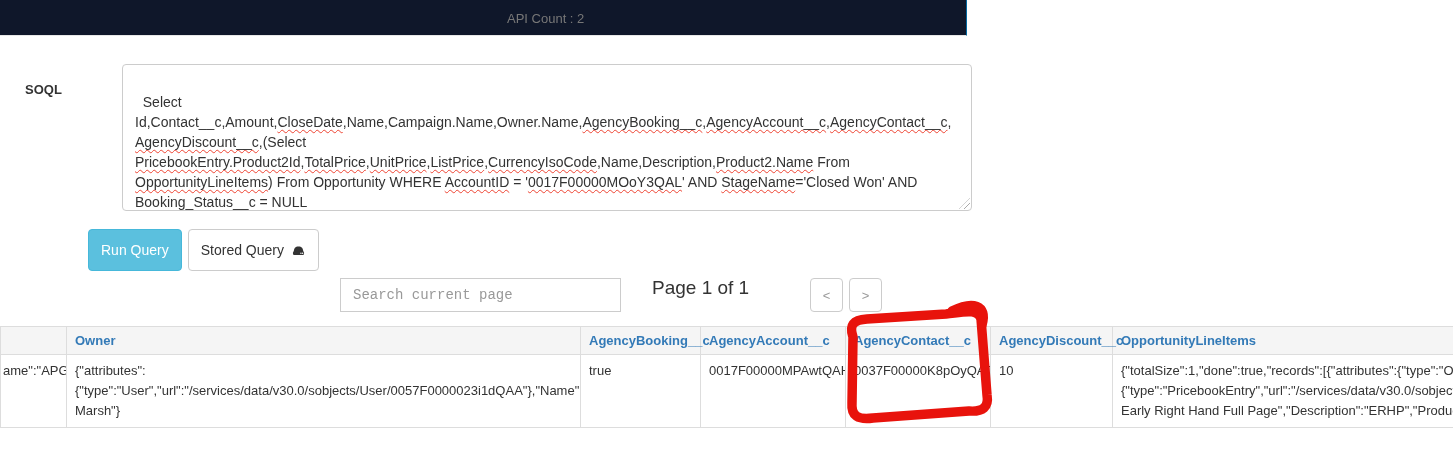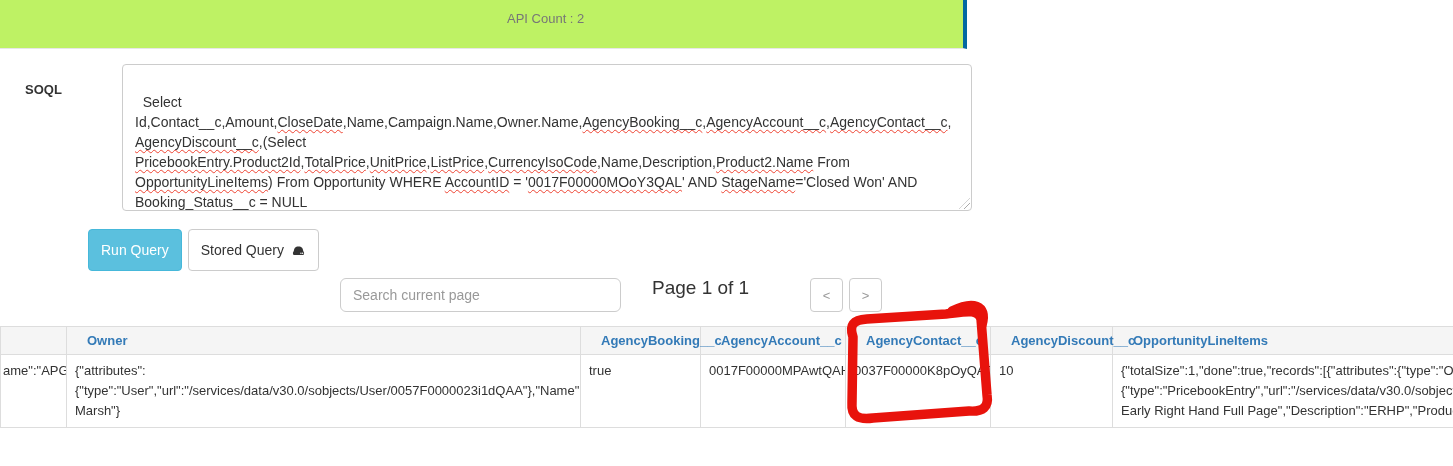--- a/index.html
+++ b/index.html
@@ -7,24 +7,24 @@
   body {
     width: 1453px; height: 466px;
     position: relative; overflow: hidden;
     background: #fff; color: #333;
     font-family: "Liberation Sans", "DejaVu Sans", sans-serif;
   }
 
   
   .navbar {
     position: absolute; left: 0; top: 0;
-    width: 967px; height: 49px;
-    background: #bef264;
+    width: 967px; height: 36px;
+    background: #0f172a;
     border-bottom: 1px solid #e7e7e7;
-    border-right: 4px solid #0369a1;
+    border-right: 1px solid #0369a1;
   }
   .api-count {
     position: absolute; left: 507px; top: 11px;
     font-size: 13px; color: #777;
   }
 
   
   .soql-label {
     position: absolute; left: 25px; top: 82px;
     font-size: 13px; font-weight: bold; color: #333;
@@ -65,44 +65,44 @@
     background: #fff; border: 1px solid #ccc; border-radius: 4px;
     cursor: pointer; white-space: nowrap;
   }
   .btn-info { background: #5bc0de; border-color: #46b8da; color: #fff; }
   .btn svg { display: block; }
 
   
   .search {
     position: absolute; left: 340px; top: 278px;
     width: 281px; height: 34px;
-    border: 1px solid #ccc; border-radius: 6px;
+    border: 1px solid #ccc; border-radius: 0;
     padding: 6px 12px; font-size: 14px; color: #555;
-    font-family: Liberation Sans, sans-serif; outline: none;
+    font-family: Liberation Mono, monospace; outline: none;
   }
   .search::placeholder { color: #999; opacity: 1; }
   .page-info {
     position: absolute; left: 652px; top: 277px;
     font-size: 19px; font-weight: normal; color: #333;
   }
   .pager { position: absolute; left: 810px; top: 278px; display: flex; gap: 6px; }
   .pager button {
     width: 33px; height: 34px;
     background: #fff; border: 1px solid #ccc; border-radius: 4px;
     color: #999; font-size: 13px; font-family: inherit; cursor: pointer;
   }
 
   
   .table-wrap { position: absolute; left: 0; top: 326px; width: 1453px; overflow: hidden; }
   table { border-collapse: collapse; table-layout: fixed; width: 1732px; }
   th, td { border: 1px solid #ddd; text-align: left; vertical-align: top; }
   th {
     background: #f5f5f5; color: #337ab7;
     font-size: 13px; font-weight: bold;
-    padding: 6px 20px; cursor: pointer;
+    padding: 6px 8px; cursor: pointer;
   }
   td {
     color: #333; font-size: 13px; line-height: 20px;
     padding: 6px 8px; white-space: pre; overflow: hidden;
   }
   td.col0 { padding-left: 2px; padding-right: 2px; }
 
   
   .marker-overlay {
     position: absolute; left: 820px; top: 295px;

